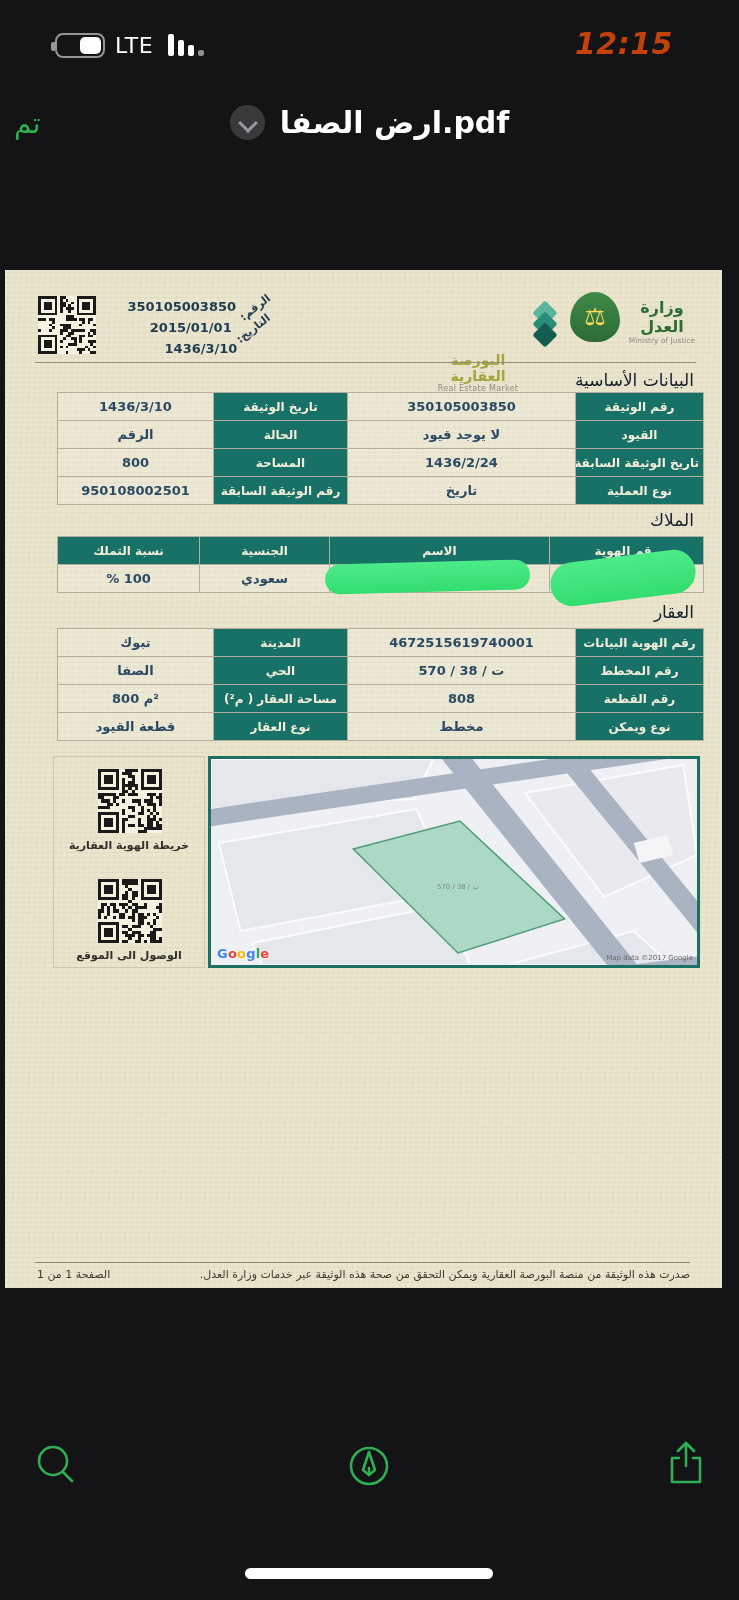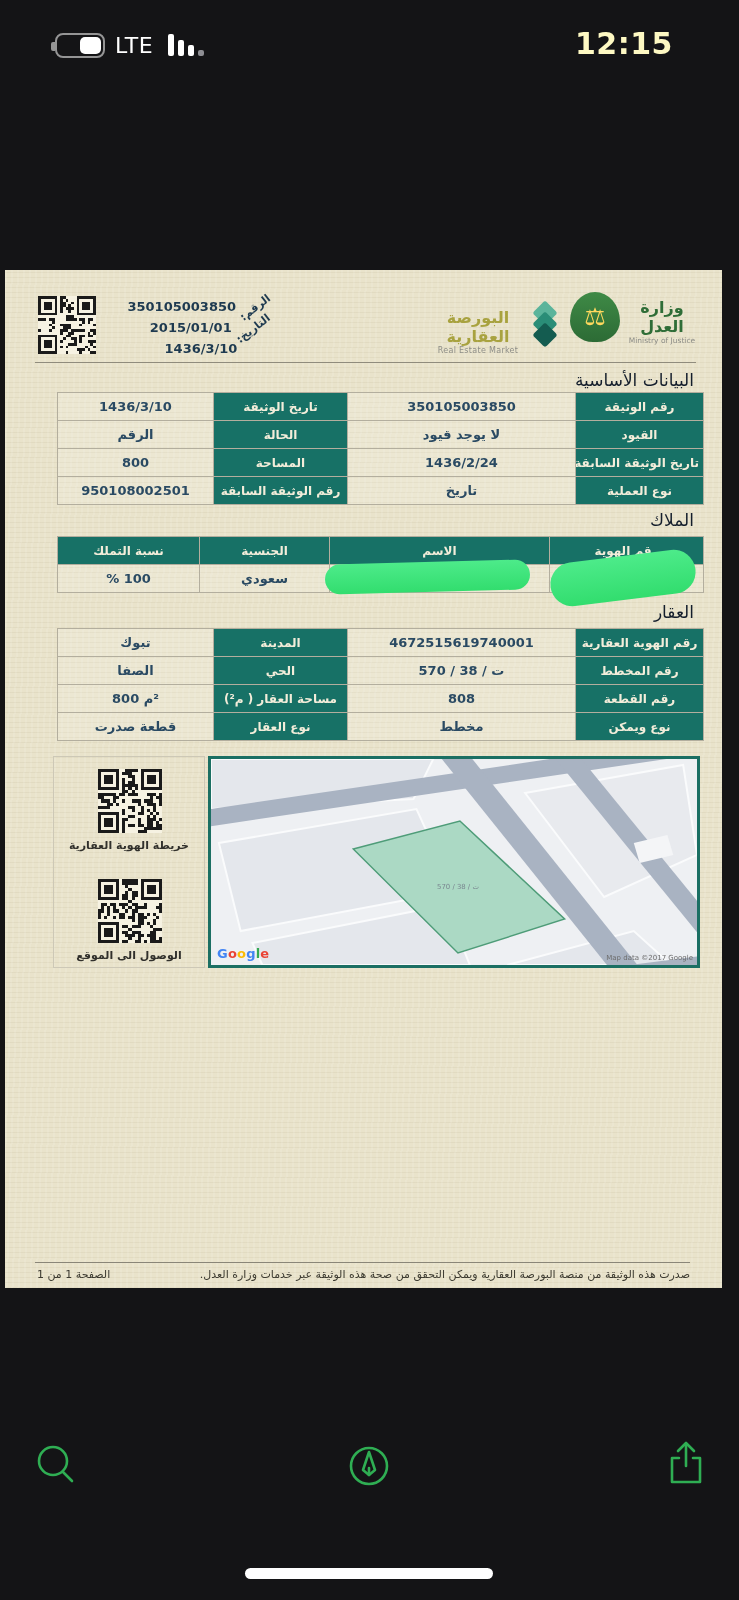--- a/index.html
+++ b/index.html
@@ -2,21 +2,21 @@
 <html><head>
 <meta charset="utf-8">
 <style>
   html,body{margin:0;padding:0;background:#000;}
   *{box-sizing:border-box;}
   .screen{position:relative;width:739px;height:1600px;background:#141416;overflow:hidden;
           font-family:"DejaVu Sans","Liberation Sans",sans-serif;}
 
   
   .statusbar{position:absolute;top:0;left:0;right:0;height:90px;}
-  .time{position:absolute;top:26px;right:66px;color:#fef9c3;font-size:30px;font-weight:600;letter-spacing:.5px;}
+  .time{position:absolute;top:26px;right:66px;color:#c2410c;font-size:30px;font-weight:600;letter-spacing:.5px;font-style:italic;}
   .battery{position:absolute;top:33px;left:55px;width:50px;height:25px;border:2px solid rgba(255,255,255,.55);
            border-radius:8px;}
   .battery .cap{position:absolute;left:-6px;top:7px;width:4px;height:9px;background:rgba(255,255,255,.55);
            border-radius:2px 0 0 2px;}
   .battery .charge{position:absolute;right:2px;top:2px;bottom:2px;width:21px;background:#fff;border-radius:5px;}
   .lte{position:absolute;top:33px;left:115px;color:#fff;font-size:22px;font-weight:400;letter-spacing:.5px;}
   .bars{position:absolute;top:34px;left:168px;width:42px;height:22px;}
   .bars i{position:absolute;bottom:0;width:6px;border-radius:2px;background:#fff;}
   .bars i:nth-child(1){left:0;height:22px;}
   .bars i:nth-child(2){left:10px;height:16px;}
@@ -61,21 +61,21 @@
   .numbers .hijri{padding-left:28px;text-align:center;direction:ltr;}
   .big-title{position:absolute;left:266px;top:30px;width:164px;text-align:center;
              font-size:26px;font-weight:bold;color:#1c2e29;}
   .rem-logo{position:absolute;left:430px;top:32px;width:130px;height:50px;}
   .rem-icon{position:absolute;right:0;top:2px;width:40px;height:44px;}
   .rem-icon i{position:absolute;left:11px;width:18px;height:18px;transform:rotate(45deg);border-radius:3px;}
   .rem-icon i:nth-child(1){top:0;background:#5bb49b;}
   .rem-icon i:nth-child(2){top:11px;background:#2a8d77;}
   .rem-icon i:nth-child(3){top:22px;background:#145c50;}
   .rem-text{position:absolute;right:46px;top:6px;width:82px;text-align:center;}
-  .rem-ar{font-size:16px;font-weight:bold;color:#a8a23f;}
+  .rem-ar{font-size:14px;font-weight:bold;color:#a8a23f;margin-top:44px;}
   .rem-en{font-size:8px;color:#8d8d87;letter-spacing:.3px;direction:ltr;}
   .moj-logo{position:absolute;left:565px;top:20px;width:132px;height:60px;}
   .moj-crest{position:absolute;left:0;top:2px;width:50px;height:50px;
              background:linear-gradient(180deg,#3f8a46,#2c6b35);
              border-radius:50% 50% 46% 46%/58% 58% 42% 42%;
              display:flex;align-items:center;justify-content:center;color:#ffd95e;font-size:24px;}
   .moj-text{position:absolute;left:54px;top:8px;width:76px;text-align:center;}
   .moj-ar{font-size:16px;font-weight:bold;color:#2f6d37;}
   .moj-en{font-size:7.5px;color:#8d8d87;direction:ltr;}
 
@@ -141,20 +141,27 @@
     <div class="lte">LTE</div>
     <div class="bars">
         <i></i>
         <i></i>
         <i></i>
         <i></i>
       </div>
     <div class="time">12:15</div>
   </div>
 
+  <div class="navbar">
+    <button class="done-btn">تم</button>
+    <div class="title-wrap">
+      <button class="chev-btn"></button>
+      <span class="doc-title">ارض الصفا.pdf</span>
+    </div>
+  </div>
 
 
   <div class="page">
 
     <div class="qr qr-header">
         <svg viewBox="0 0 21 21" shape-rendering="crispEdges" xmlns="http://www.w3.org/2000/svg">
           <rect width="21" height="21" fill="#f6f2e2"></rect>
           <rect x="0" y="0" width="7" height="7" fill="#1a1a1a"></rect>
           <rect x="1" y="1" width="5" height="5" fill="#f6f2e2"></rect>
           <rect x="2" y="2" width="3" height="3" fill="#1a1a1a"></rect>
@@ -351,42 +358,42 @@
     <div class="sec-title st3">العقار</div>
     <table class="t-prop">
       <colgroup>
           <col class="c-l1">
           <col class="c-v1">
           <col class="c-l2">
           <col class="c-v2">
         </colgroup>
       <tbody>
           <tr>
-        <td class="thc">رقم الهوية العقارية</td>
+        <td class="thc">رقم الهوية البيانات</td>
         <td class="tdc ltr">4672515619740001</td>
         <td class="thc">المدينة</td>
         <td class="tdc">تبوك</td>
       </tr>
       <tr>
         <td class="thc">رقم المخطط</td>
         <td class="tdc ltr">570 / 38 / ت</td>
         <td class="thc">الحي</td>
         <td class="tdc">الصفا</td>
       </tr>
       <tr>
         <td class="thc">رقم القطعة</td>
         <td class="tdc">808</td>
         <td class="thc">مساحة العقار ( م²)</td>
         <td class="tdc ltr">800 م²</td>
       </tr>
       <tr>
         <td class="thc">نوع ويمكن</td>
         <td class="tdc">مخطط</td>
         <td class="thc">نوع العقار</td>
-        <td class="tdc">قطعة صدرت</td>
+        <td class="tdc">قطعة القيود</td>
       </tr>
     </tbody>
       </table>
 
     <div class="qr-panel">
       <div class="qr qr-map">
           <svg viewBox="0 0 21 21" shape-rendering="crispEdges" xmlns="http://www.w3.org/2000/svg">
             <rect width="21" height="21" fill="#f6f2e2"></rect>
             <rect x="0" y="0" width="7" height="7" fill="#1a1a1a"></rect>
             <rect x="1" y="1" width="5" height="5" fill="#f6f2e2"></rect>

